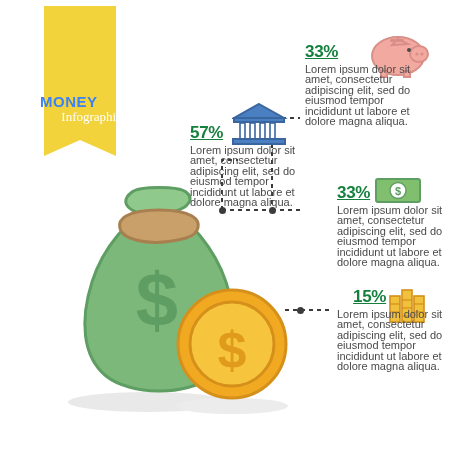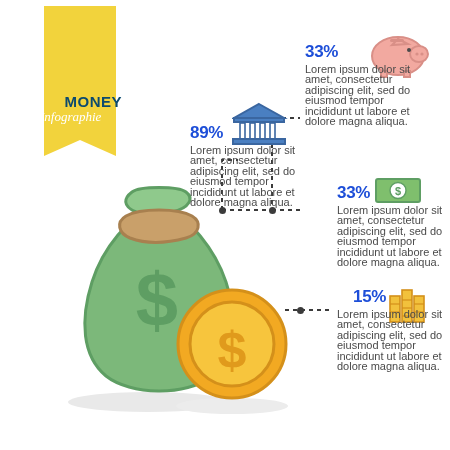--- a/index.html
+++ b/index.html
@@ -43,37 +43,36 @@
     left: 36px; top: 134px;
     width: 0; height: 0;
     border-right: 36px solid #f2d33c;
     border-bottom: 16px solid transparent;
   }
   .ribbon-title {
     position: absolute;
     left: -4px;
     top: 88px;
     width: 82px;
-    text-align: right;
-    color: #0c4a6e;
+    text-align: left;
+    color: #3b82f6;
     font-size: 15px;
     font-weight: bold;
     letter-spacing: 0.5px;
     line-height: 16px;
     font-family: "Liberation Sans", sans-serif;
   }
   .ribbon-sub {
     position: absolute;
     left: -4px;
     top: 104px;
     width: 82px;
-    text-align: left;
+    text-align: right;
     color: #ffffff;
     font-size: 13px;
-    font-style: italic;
     font-family: "Liberation Serif", serif;
     line-height: 14px;
   }
 
   
   .bag-shadow {
     position: absolute;
     left: 68px;
     top: 392px;
     width: 160px;
@@ -89,23 +88,24 @@
     height: 16px;
     background: #ececec;
     border-radius: 50%;
   }
 
   
   .pct {
     position: absolute;
     font-size: 17px;
     font-weight: bold;
-    color: #1d4ed8;
+    color: #15803d;
     font-family: "Liberation Sans", sans-serif;
     letter-spacing: -0.3px;
+    text-decoration: underline;
   }
   .para {
     position: absolute;
     font-size: 11px;
     line-height: 10.4px;
     color: #4a4a4a;
     font-family: "Liberation Sans", sans-serif;
   }
 
   
@@ -180,21 +180,21 @@
 
   <svg style="position:absolute;left:232px;top:100px;width:56px;height:46px;">
     <path d="M27,4 L52,18 L2,18 Z" fill="#4a7fc1" stroke="#3a66a0" stroke-width="2"></path>
     <rect x="2" y="18" width="50" height="4" fill="#4a7fc1" stroke="#3a66a0" stroke-width="2"></rect>
     <rect x="8" y="23" width="5" height="16" fill="#ffffff" stroke="#3a66a0" stroke-width="1.6"></rect>
     <rect x="18" y="23" width="5" height="16" fill="#ffffff" stroke="#3a66a0" stroke-width="1.6"></rect>
     <rect x="28" y="23" width="5" height="16" fill="#ffffff" stroke="#3a66a0" stroke-width="1.6"></rect>
     <rect x="38" y="23" width="5" height="16" fill="#ffffff" stroke="#3a66a0" stroke-width="1.6"></rect>
     <rect x="1" y="39" width="52" height="5" fill="#4a7fc1" stroke="#3a66a0" stroke-width="2"></rect>
   </svg>
-  <div class="pct" style="left:190px;top:123px;">89%</div>
+  <div class="pct" style="left:190px;top:123px;">57%</div>
   <div class="para" style="left:190px;top:145px;width:112px;">Lorem ipsum dolor sit amet, consectetur adipiscing elit, sed do eiusmod tempor incididunt ut labore et dolore magna aliqua.</div>
 
   <svg style="position:absolute;left:374px;top:176px;width:50px;height:30px;">
     <rect x="2" y="3" width="44" height="23" rx="2" fill="#7fbf6d" stroke="#5e9e63" stroke-width="2"></rect>
     <circle cx="24" cy="14.5" r="8" fill="#ffffff" stroke="#5e9e63" stroke-width="1.4"></circle>
     <text x="24" y="19" font-family="Liberation Sans, sans-serif" font-size="11" font-weight="bold" fill="#5e9e63" text-anchor="middle">$</text>
   </svg>
   <div class="pct" style="left:337px;top:183px;">33%</div>
   <div class="para" style="left:337px;top:205px;width:110px;">Lorem ipsum dolor sit amet, consectetur adipiscing elit, sed do eiusmod tempor incididunt ut labore et dolore magna aliqua.</div>
 

